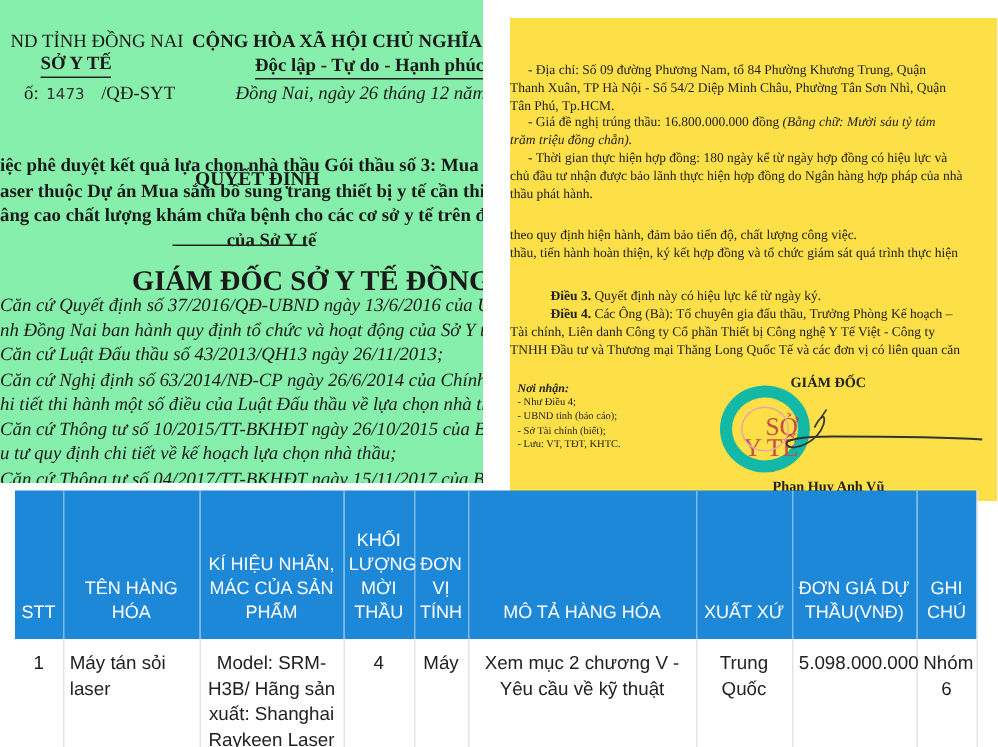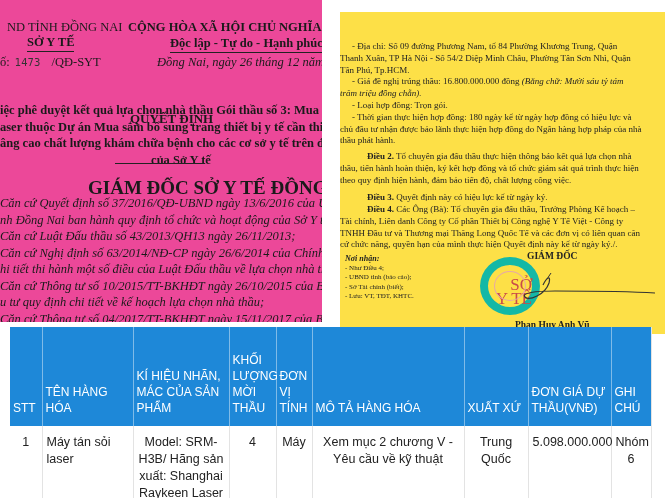--- a/index.html
+++ b/index.html
@@ -1,24 +1,24 @@
 <!DOCTYPE html>
 <html><head>
 <meta charset="utf-8">
 <style>
   * { box-sizing: border-box; margin: 0; padding: 0; }
   html, body { width: 665px; height: 498px; overflow: hidden; background: #ffffff; }
   body { position: relative; font-family: "Liberation Serif", serif; color: #1a1a1a; }
 
   
-  .left-page { position: absolute; left: 0; top: 0; width: 322px; height: 322px; overflow: hidden; background: #ec4899; }
+  .left-page { position: absolute; left: 0; top: 0; width: 322px; height: 322px; overflow: hidden; background: #86efac; }
   .lp-row { position: absolute; white-space: nowrap; }
   .agency { left: 7px; top: 20px; font-size: 12.5px; }
   .dept { left: 27px; top: 35px; font-size: 12.5px; font-weight: bold; border-bottom: 1px solid #222; padding-bottom: 1px; }
-  .docnum { left: 0px; top: 55px; font-size: 12.5px; }
+  .docnum { left: 0px; top: 55px; font-size: 12.5px; padding-left: 16px; }
   .docnum .hand { font-family: "DejaVu Sans", sans-serif; font-size: 10px; color: #333; margin: 0 8px 0 2px; }
   .nation { left: 128px; top: 20px; font-size: 12.5px; font-weight: bold; }
   .motto { left: 170px; top: 36px; font-size: 12.5px; font-weight: bold; border-bottom: 1px solid #222; padding-bottom: 1px; }
   .place-date { left: 157px; top: 55px; font-size: 12.5px; font-style: italic; }
   .qd-title { left: 130px; top: 87px; font-size: 13px; font-weight: bold; margin-top: 24px; }
   .subject { left: 0; top: 102px; font-size: 12.5px; font-weight: bold; line-height: 16.5px; width: 330px; }
   .subject div { white-space: nowrap; }
   .subject .center { text-align: center; width: 322px; padding-left: 40px; }
   .rule { left: 115px; top: 163px; width: 90px; border-top: 1px solid #222; }
   .director-title { left: 88px; top: 177px; font-size: 19px; font-weight: bold; }
@@ -38,21 +38,21 @@
   .sign-block { position: absolute; left: 140px; top: 235px; width: 180px; height: 85px; }
   .sign-title { position: absolute; left: 47px; top: 4px; font-weight: bold; font-size: 9.5px; }
   .stamp { position: absolute; left: 0px; top: 10px; width: 60px; height: 58px; border: 8px solid #14b8a6; border-radius: 50%; color: #c94a4a; text-align: right; font-size: 17px; line-height: 14px; padding-top: 13px; }
   .stamp::before { content: ""; position: absolute; left: 6px; top: 6px; right: 6px; bottom: 6px; border: 1px solid #e6a8a8; border-radius: 50%; }
   .signature { position: absolute; left: 35px; top: 20px; width: 140px; height: 40px; }
   .signer { position: absolute; left: 35px; top: 73px; font-weight: bold; font-size: 9.5px; font-family: Liberation Serif, serif; }
 
   
   .tbl-wrap { position: absolute; left: 10px; top: 327px; width: 641px; }
   table { border-collapse: collapse; width: 641px; font-family: "Liberation Sans", sans-serif; table-layout: fixed; }
-  th { background: #1e88d8; color: #fff; font-weight: normal; font-size: 12px; line-height: 16px; text-align: left; vertical-align: bottom; padding: 3px 3px 10px 3px; border-left: 1px solid #7fbbe8; height: 99px; }
+  th { background: #1e88d8; color: #fff; font-weight: normal; font-size: 12px; line-height: 16px; text-align: center; vertical-align: bottom; padding: 3px 3px 10px 3px; border-left: 1px solid #7fbbe8; height: 99px; }
   th:first-child { border-left: none; }
   td { font-size: 12.5px; line-height: 17px; color: #222; vertical-align: top; padding: 8px 4px 0 4px; border-left: 1px solid #e3e3e3; height: 92px; text-align: center; }
   td:first-child { border-left: none; }
   td.left { text-align: left; }
   td.last, th.last { border-right: 1px solid #e3e3e3; }
 </style>
 </head>
 <body>
 
 <div class="left-page">
@@ -87,38 +87,35 @@
   </div>
 </div>
 
 <div class="right-page">
   <div class="rp-block" style="top:29px;">
     <p class="ind">-  Địa chỉ: Số 09 đường Phương Nam, tổ 84 Phường Khương Trung, Quận</p>
     <p>Thanh Xuân, TP Hà Nội - Số 54/2 Diệp Minh Châu, Phường Tân Sơn Nhì, Quận</p>
     <p>Tân Phú, Tp.HCM.</p>
     <p class="ind"><span>-  Giá đề nghị trúng thầu: 16.800.000.000 đồng </span><span class="i">(Bằng chữ: Mười sáu tỷ tám</span></p>
     <p class="i">trăm triệu đồng chẵn).</p>
-    <p class="ind">-  Loại hợp đồng: Trọn gói.</p>
     <p class="ind">-  Thời gian thực hiện hợp đồng: 180 ngày kể từ ngày hợp đồng có hiệu lực và</p>
     <p>chủ đầu tư nhận được bảo lãnh thực hiện hợp đồng do Ngân hàng hợp pháp của nhà</p>
     <p>thầu phát hành.</p>
   </div>
   <div class="rp-block" style="top:139px;">
-    <p class="ind2"><span class="b">Điều 2.</span><span> Tổ chuyên gia đấu thầu thực hiện thông báo kết quả lựa chọn nhà</span></p>
+    <p>theo quy định hiện hành, đảm bảo tiến độ, chất lượng công việc.</p>
     <p>thầu, tiến hành hoàn thiện, ký kết hợp đồng và tổ chức giám sát quá trình thực hiện</p>
-    <p>theo quy định hiện hành, đảm bảo tiến độ, chất lượng công việc.</p>
   </div>
   <div class="rp-block" style="top:180px;">
     <p class="ind2"><span class="b">Điều 3.</span><span> Quyết định này có hiệu lực kể từ ngày ký.</span></p>
   </div>
   <div class="rp-block" style="top:192px;">
     <p class="ind2"><span class="b">Điều 4.</span><span> Các Ông (Bà): Tổ chuyên gia đấu thầu, Trưởng Phòng Kế hoạch –</span></p>
     <p>Tài chính, Liên danh Công ty Cổ phần Thiết bị Công nghệ Y Tế Việt - Công ty</p>
     <p>TNHH Đầu tư và Thương mại Thăng Long Quốc Tế và các đơn vị có liên quan căn</p>
-    <p>cứ chức năng, quyền hạn của mình thực hiện Quyết định này kể từ ngày ký./.</p>
   </div>
 
   <div class="recipients">
     <div class="head">Nơi nhận:</div>
     <div>- Như Điều 4;</div>
     <div>- UBND tỉnh (báo cáo);</div>
     <div>- Sở Tài chính (biết);</div>
     <div>- Lưu: VT, TĐT, KHTC.</div>
   </div>
 

